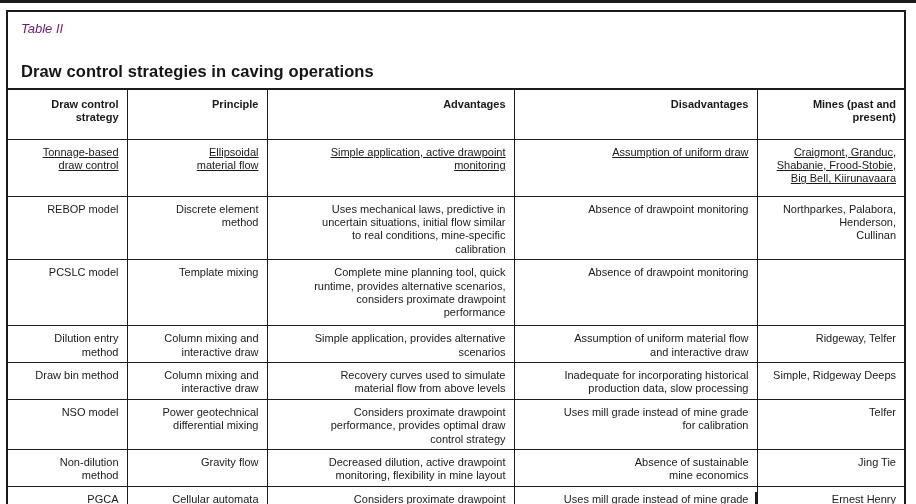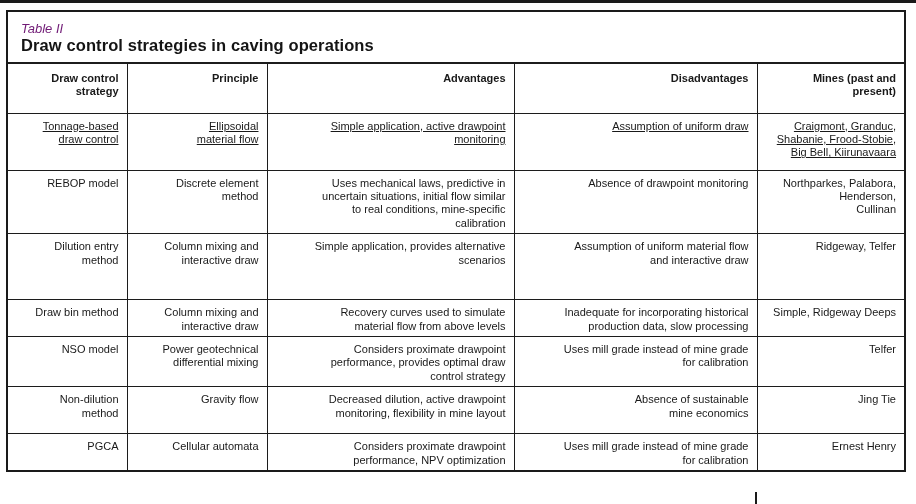--- a/index.html
+++ b/index.html
@@ -33,21 +33,21 @@
     padding: 9px 13px 7px 13px;
   }
   .table-label {
     font-style: italic;
     font-size: 13px;
     color: #701a75;
   }
   .table-title {
     font-weight: bold;
     font-size: 16.5px;
-    margin-top: 0;
+    margin-top: 26px;
     letter-spacing: 0.1px;
     color: #141414;
   }
   table.grid {
     border-collapse: collapse;
     table-layout: fixed;
     width: 100%;
   }
   table.grid th, table.grid td {
     border: 1.5px solid #1c1c1c;
@@ -135,20 +135,30 @@
         <td>Uses mechanical laws, predictive in
 uncertain situations, initial flow similar
 to real conditions, mine-specific
 calibration</td>
         <td>Absence of drawpoint monitoring</td>
         <td>Northparkes,  Palabora,
 Henderson,
 Cullinan</td>
       </tr>
       <tr>
+        <td>PCSLC model</td>
+        <td>Template mixing</td>
+        <td>Complete mine planning tool, quick
+runtime, provides alternative scenarios,
+considers proximate drawpoint
+performance</td>
+        <td>Absence of drawpoint monitoring</td>
+        <td></td>
+      </tr>
+      <tr>
         <td>Dilution entry
 method</td>
         <td>Column mixing and
 interactive draw</td>
         <td>Simple application, provides alternative
 scenarios</td>
         <td>Assumption of uniform material flow
 and interactive draw</td>
         <td>Ridgeway, Telfer</td>
       </tr>

